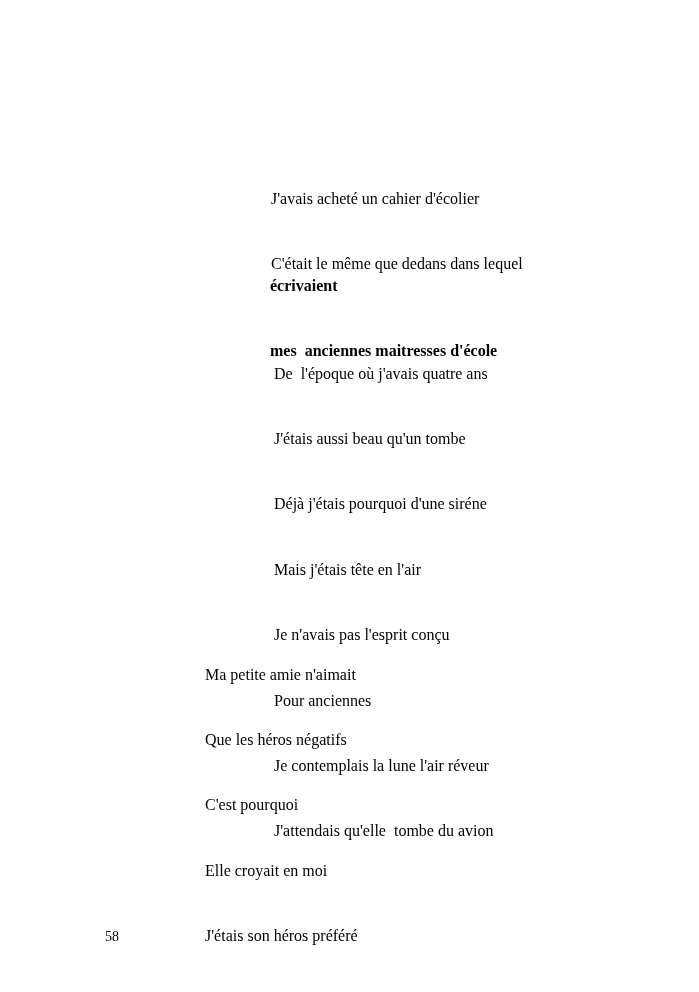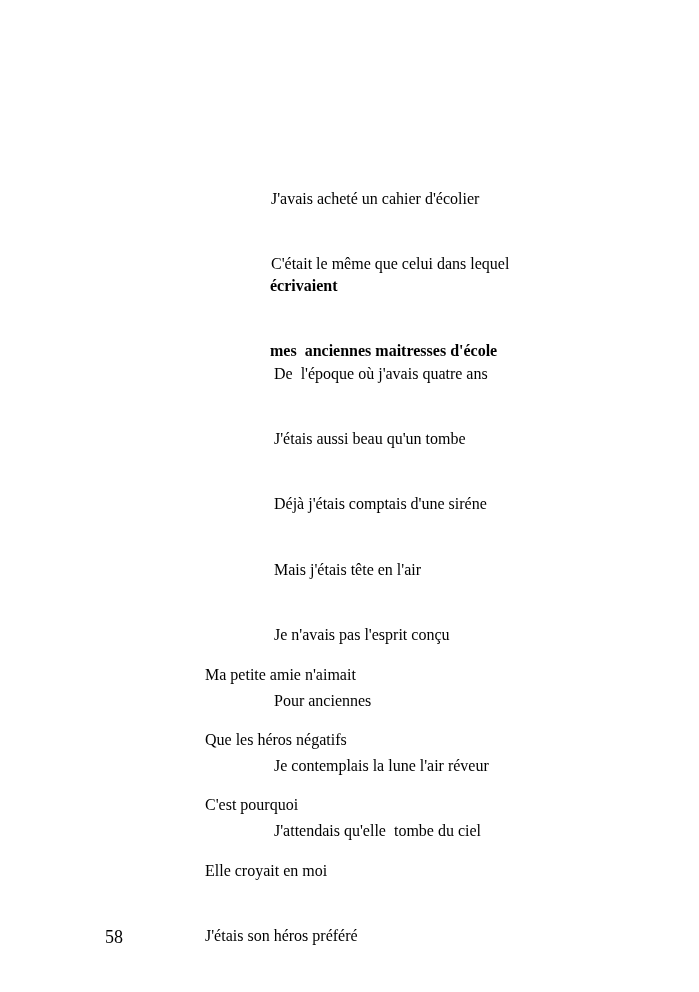--- a/index.html
+++ b/index.html
@@ -26,48 +26,48 @@
     white-space: pre;
   }
   .s1 { left: 271px; top: 144px; }
   .s2 { left: 270px; top: 231px; font-weight: bold; }
   .s3 { left: 274px; top: 319px; }
   .s4 { left: 205px; top: 620px; }
   .page-number {
     position: absolute;
     left: 105px;
     top: 927px;
-    font-size: 18px;
+    font-size: 14px;
     line-height: 20px;
   }
 </style>
 </head>
 <body>
 
 <div class="page">
 
   <div class="stanza s1">
     <div class="line">J'avais acheté un cahier d'écolier</div>
-    <div class="line">C'était le même que celui dans lequel</div>
+    <div class="line">C'était le même que dedans dans lequel</div>
   </div>
 
   <div class="stanza s2">
     <div class="line">écrivaient</div>
     <div class="line">mes  anciennes maitresses d'école</div>
   </div>
 
   <div class="stanza s3">
     <div class="line">De  l'époque où j'avais quatre ans</div>
     <div class="line">J'étais aussi beau qu'un tombe</div>
-    <div class="line">Déjà j'étais comptais d'une siréne</div>
+    <div class="line">Déjà j'étais pourquoi d'une siréne</div>
     <div class="line">Mais j'étais tête en l'air</div>
     <div class="line">Je n'avais pas l'esprit conçu</div>
     <div class="line">Pour anciennes</div>
     <div class="line">Je contemplais la lune l'air réveur</div>
-    <div class="line">J'attendais qu'elle  tombe du ciel</div>
+    <div class="line">J'attendais qu'elle  tombe du avion</div>
     
     
   </div>
 
   <div class="stanza s4">
     <div class="line">Ma petite amie n'aimait</div>
     <div class="line">Que les héros négatifs</div>
     <div class="line">C'est pourquoi</div>
     <div class="line">Elle croyait en moi</div>
     <div class="line">J'étais son héros préféré</div>

